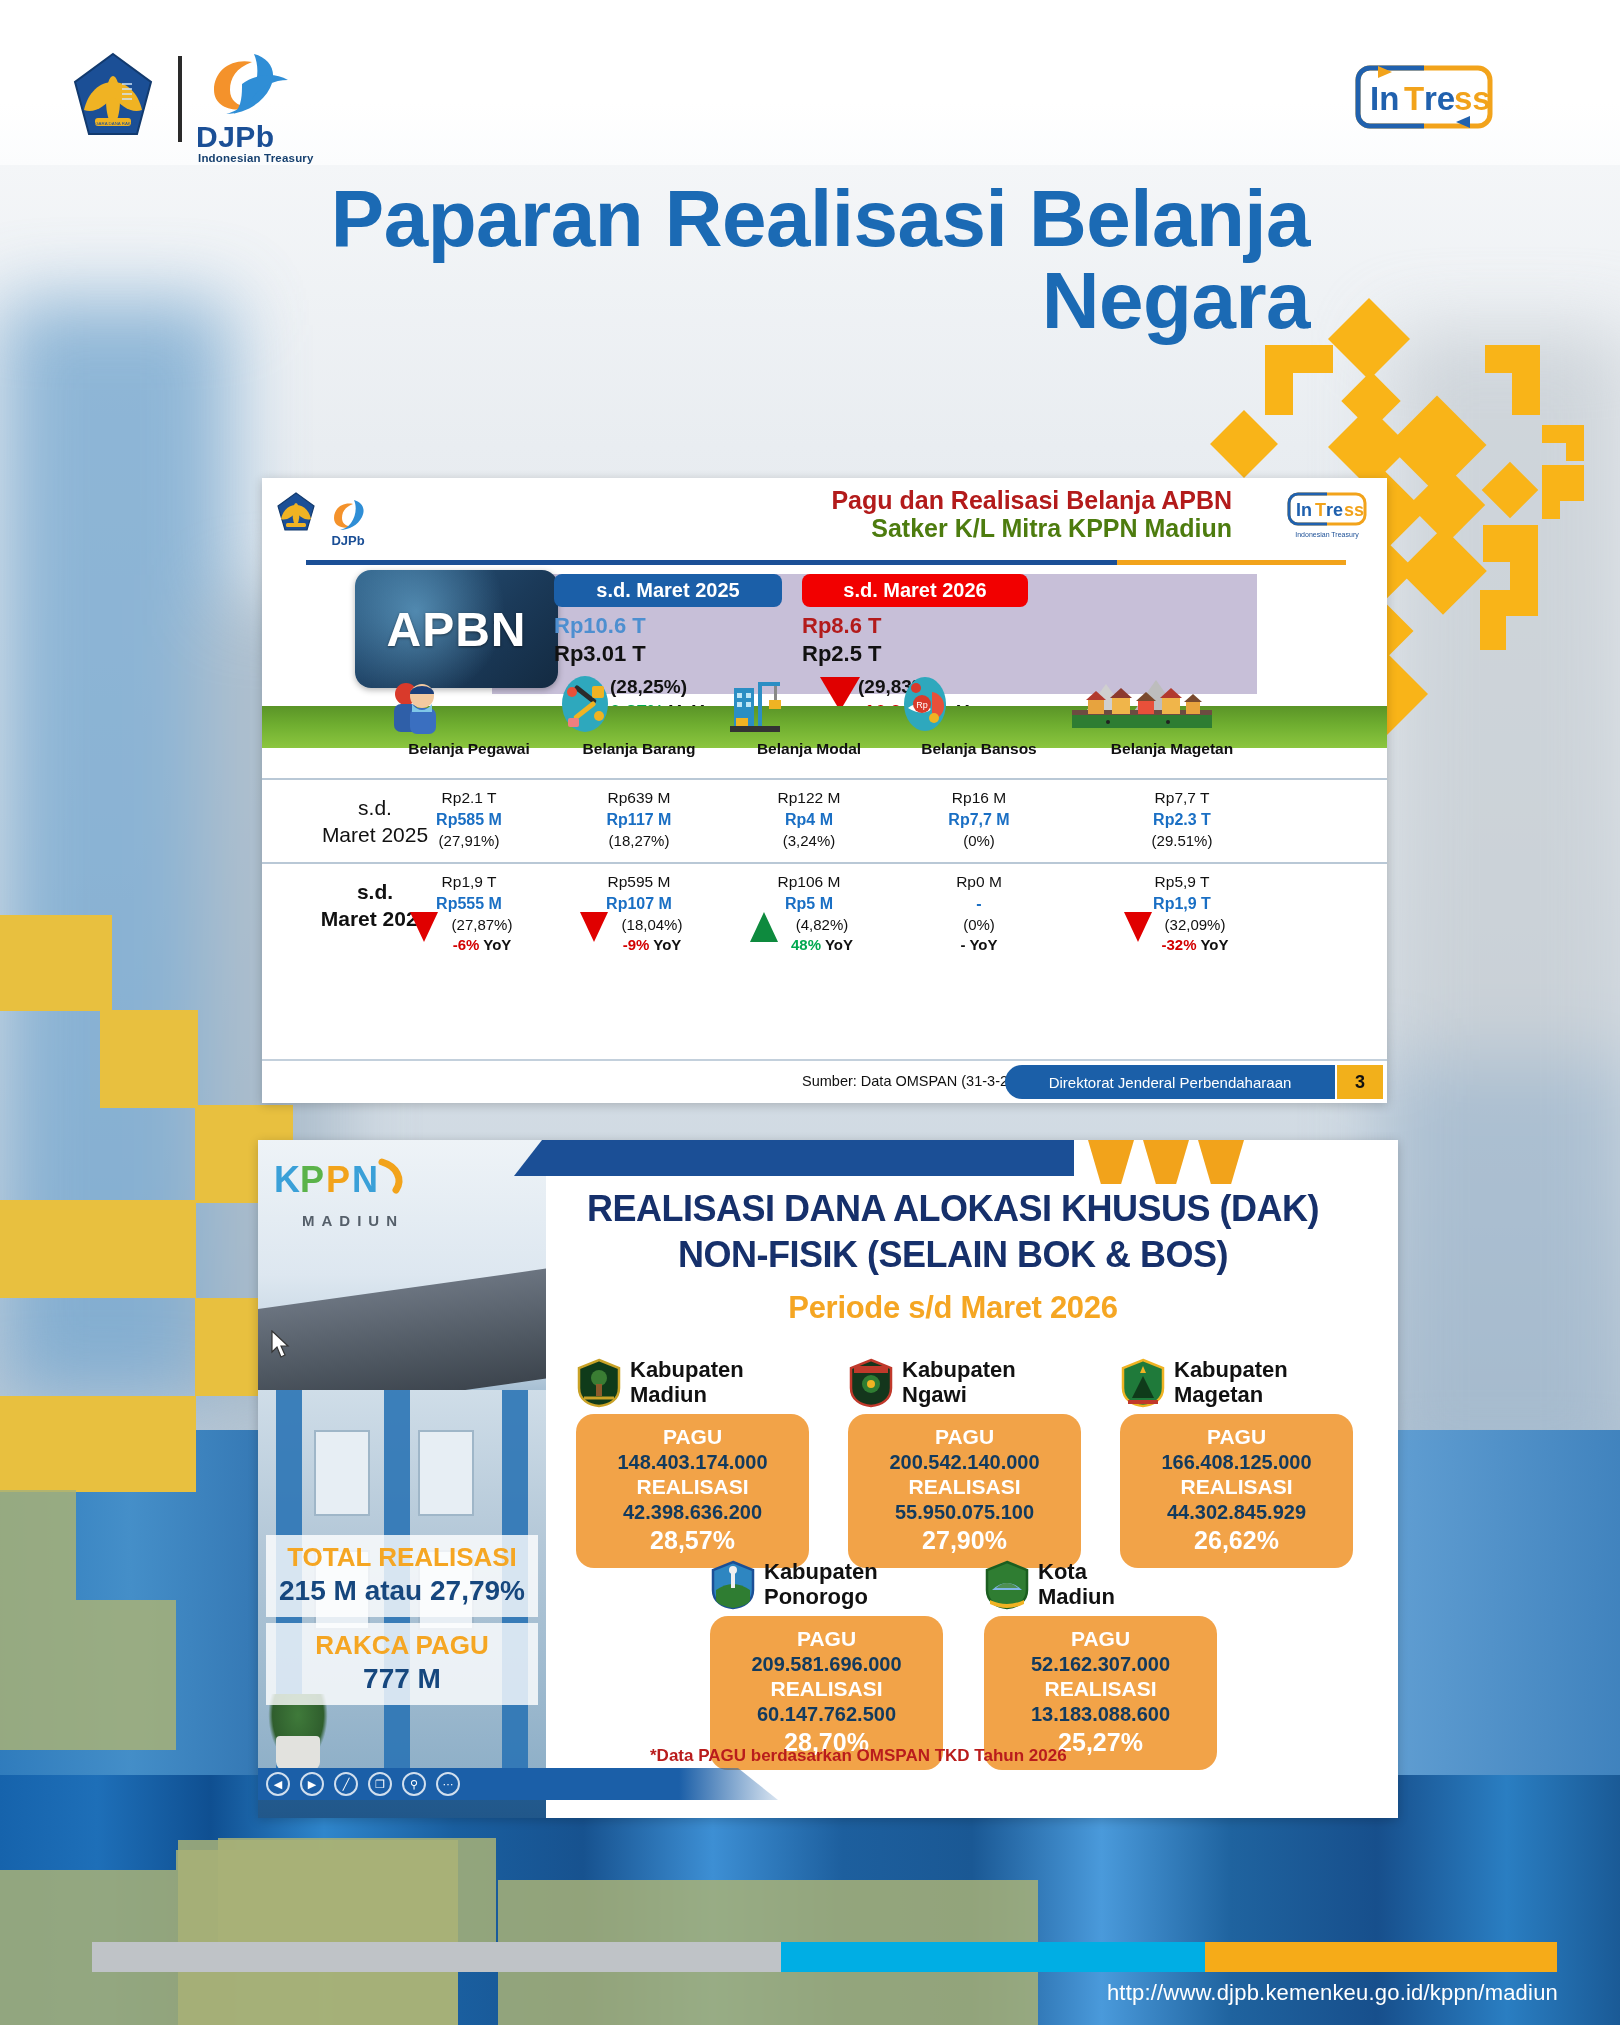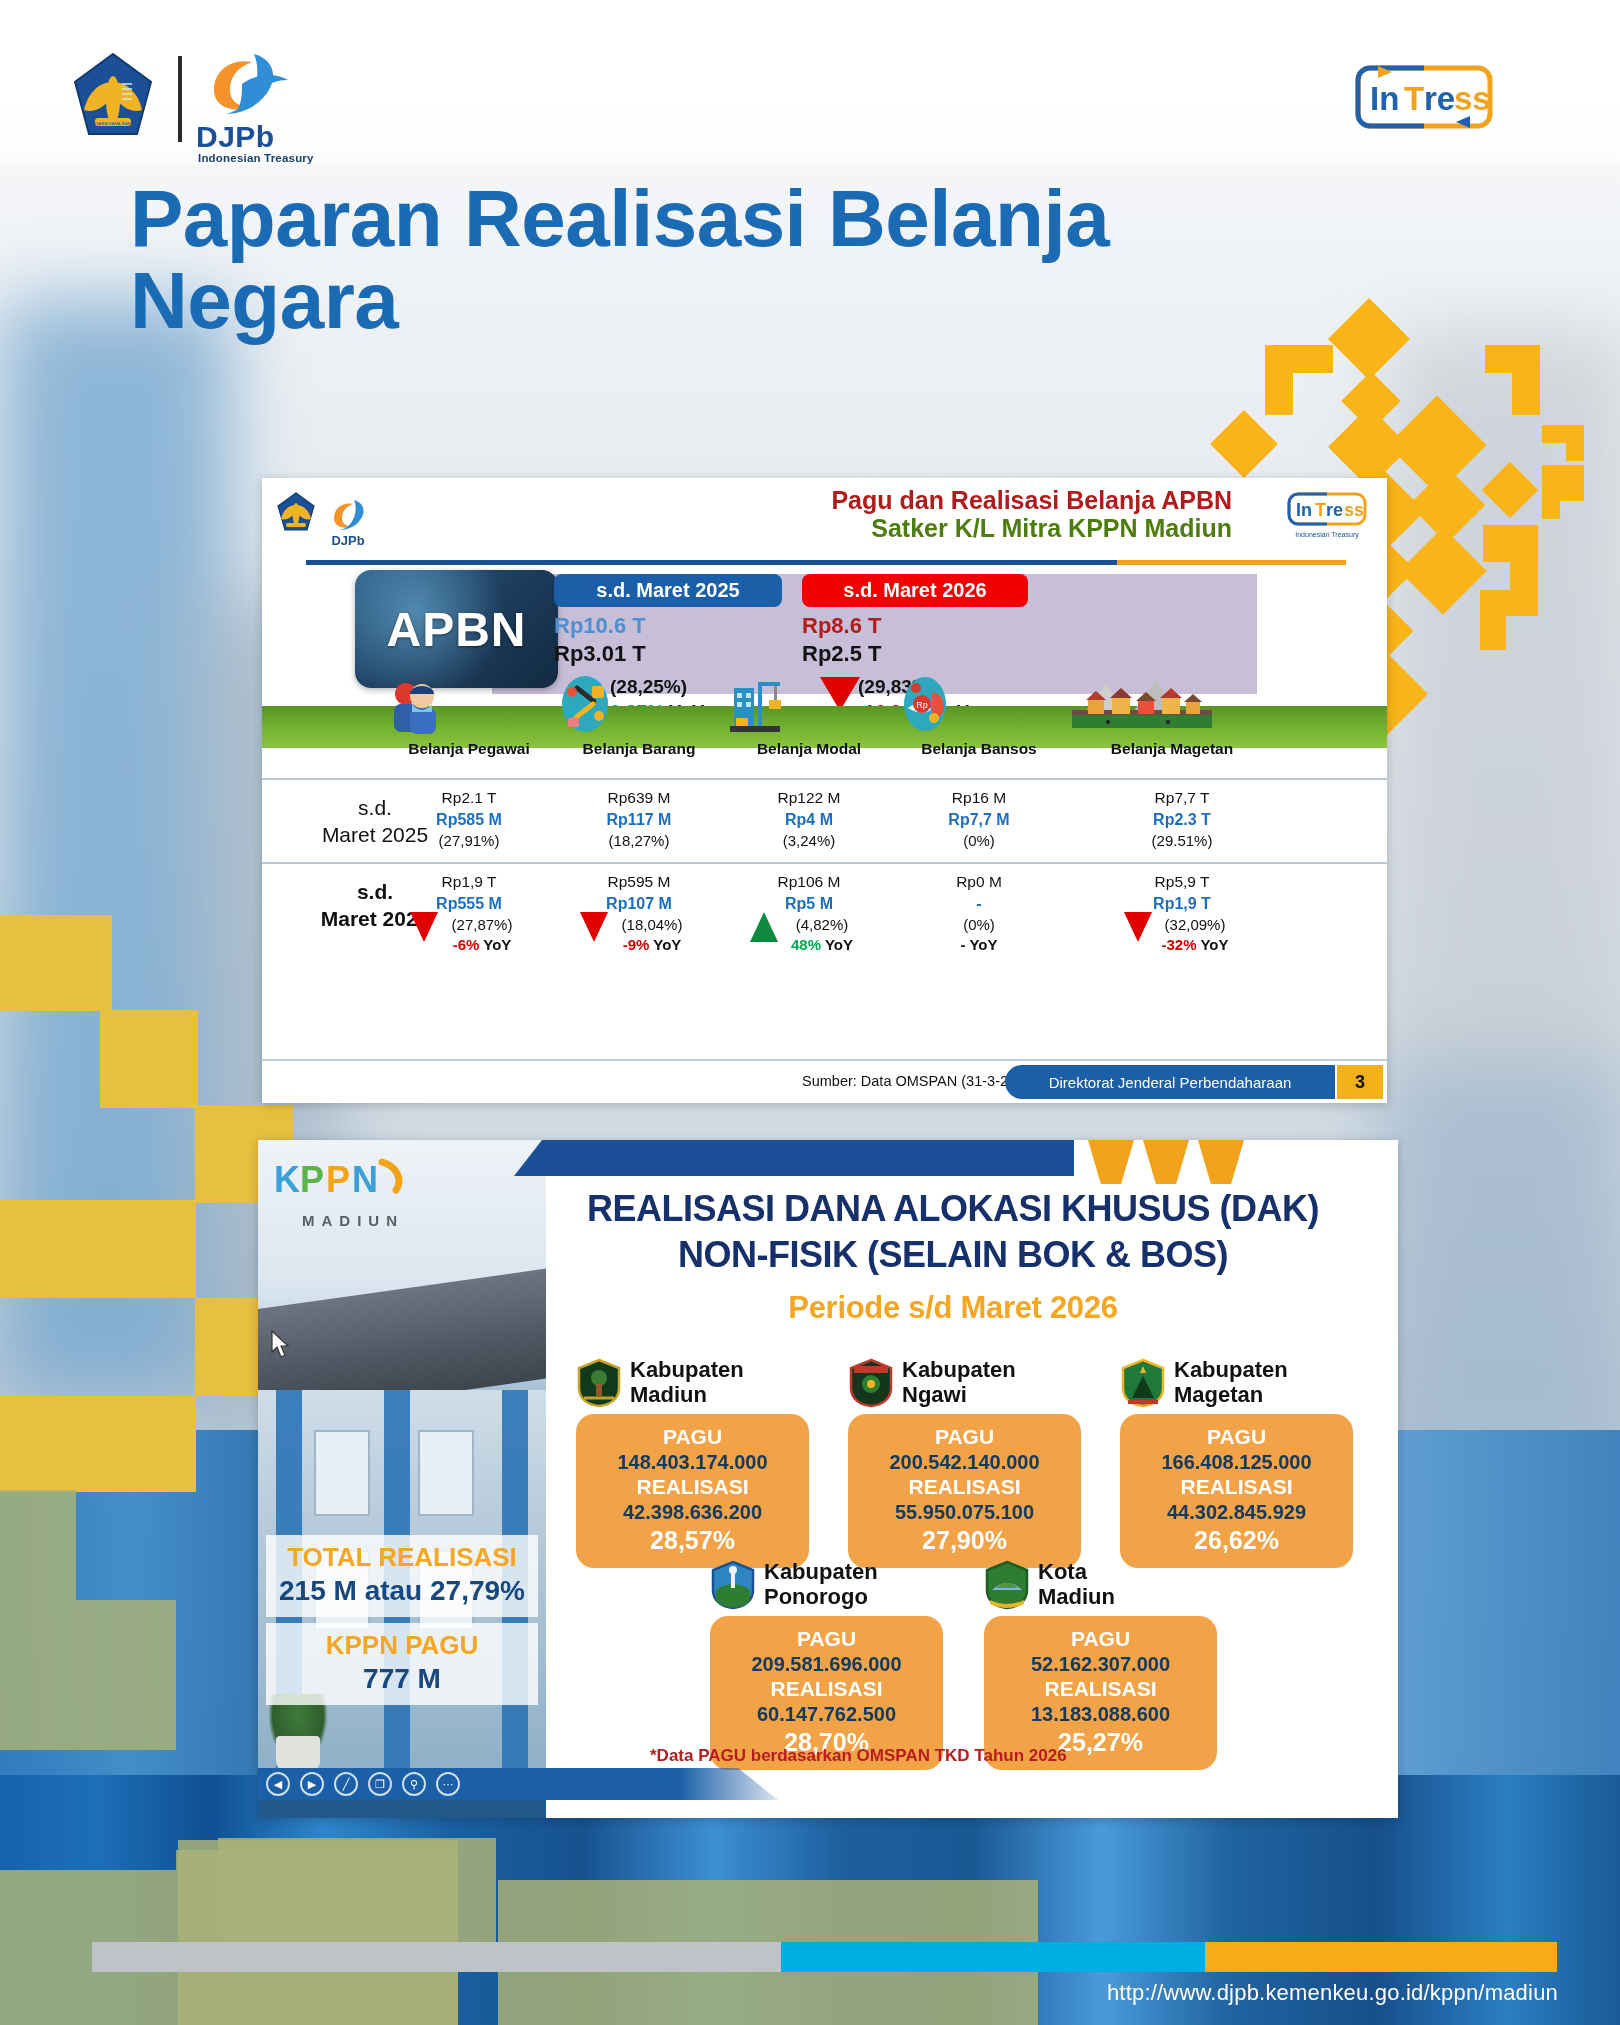--- a/index.html
+++ b/index.html
@@ -63,21 +63,21 @@
   }
   .djpb-sub {
     position: absolute; left: 2px; top: 104px; width: 170px;
     color: #16406f; font-weight: bold; font-size: 11.5px; letter-spacing: .2px;
   }
   #logo-intress { position: absolute; left: 1348px; top: 58px; width: 152px; height: 78px; z-index: 4; }
 
   
   #main-title {
     position: absolute; left: 130px; top: 178px; width: 1180px;
-    text-align: left; z-index: 5;
+    text-align: right; z-index: 5;
     color: #1b6ab4; font-weight: bold; font-size: 80px; line-height: 1.02;
     letter-spacing: -.5px;
   }
 
   
   #slide1 {
     position: absolute; left: 262px; top: 478px; width: 1125px; height: 625px;
     background: #ffffff; z-index: 6;
     box-shadow: 0 2px 10px rgba(0,0,0,.2);
     overflow: hidden;
@@ -652,21 +652,21 @@
       <text x="78" y="36" font-size="36" font-weight="bold" font-family="Liberation Sans, sans-serif" fill="#3aa0d8">N</text>
     </svg>
     <div class="kppn-madiun">MADIUN</div>
   </div>
 
   <div class="total-box tr">
     <div class="tb-title">TOTAL REALISASI</div>
     <div class="tb-val">215 M atau 27,79%</div>
   </div>
   <div class="total-box tp">
-    <div class="tb-title">KPPN PAGU</div>
+    <div class="tb-title">RAKCA PAGU</div>
     <div class="tb-val">777 M</div>
   </div>
 
   <div class="s2-bluebar"></div>
   <div class="s2-chev c1"></div>
   <div class="s2-chev c2"></div>
   <div class="s2-chev c3"></div>
 
   <div class="s2-title">
     <div class="l1">REALISASI DANA ALOKASI KHUSUS (DAK)</div>

